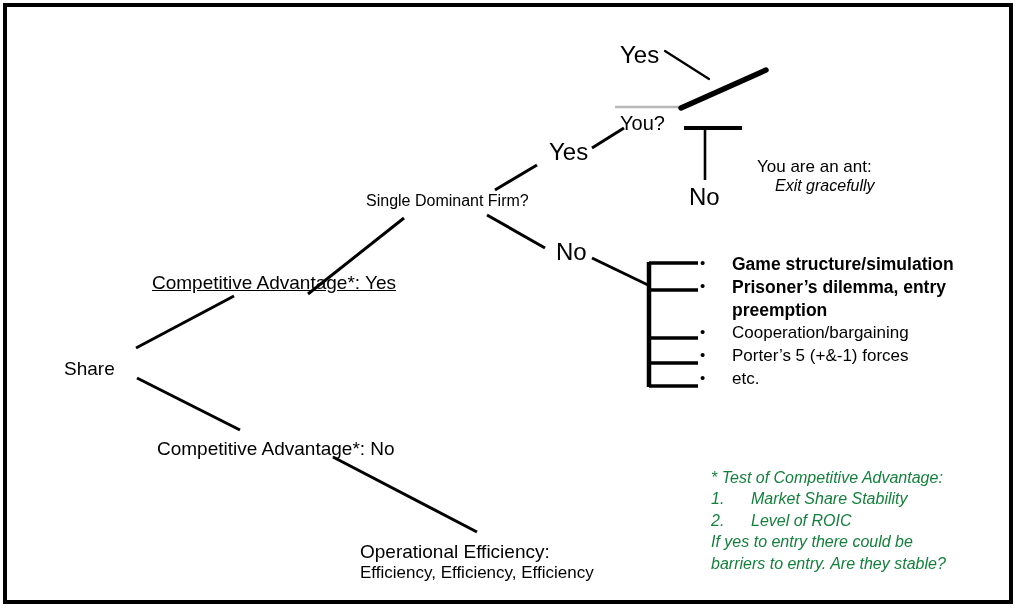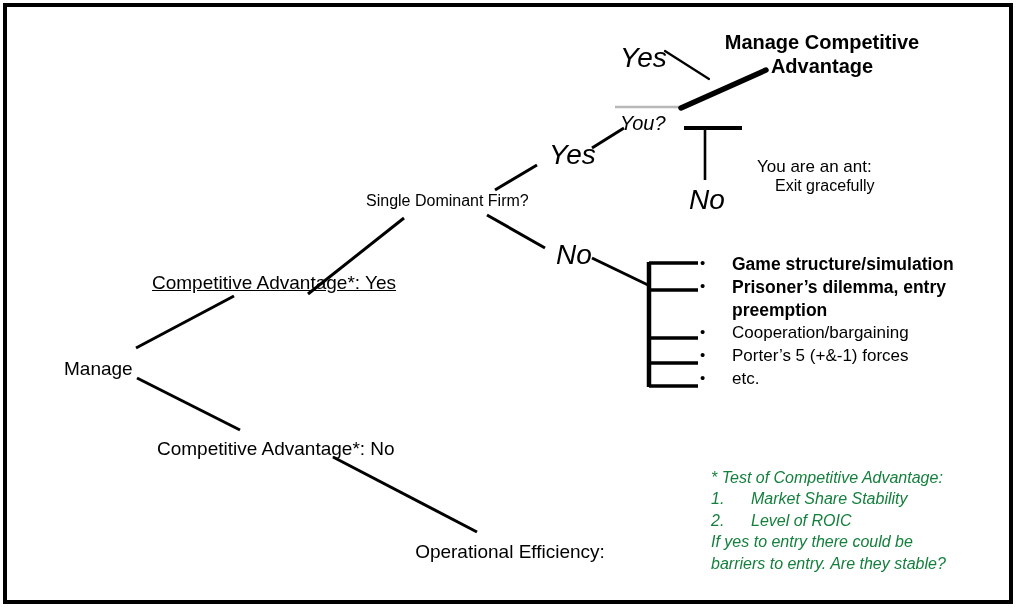--- a/index.html
+++ b/index.html
@@ -49,39 +49,37 @@
     text-align: center;
   }
   .t-ant {
     font-size: 17px;
     text-align: center;
   }
   .t-ant .sub {
     font-size: 16px;
   }
   .t-branch {
-    font-size: 28px;
-    font-style: italic;
+    font-size: 24px;
   }
   .t-you {
     font-size: 20px;
-    font-style: italic;
   }
   .t-firm {
     font-size: 16px;
   }
   .t-ca {
     font-size: 19px;
   }
   .t-market {
     font-size: 19px;
   }
   .t-opeff {
     font-size: 19px;
-    text-align: center;
+    text-align: left;
   }
   .t-opeff .sub {
     font-size: 17px;
   }
   
   #bullets {
     position: absolute;
     left: 700px;
     top: 253px;
     width: 310px;
@@ -162,50 +160,47 @@
     <line x1="333" y1="457" x2="477" y2="532" stroke="#000000" stroke-width="3"></line>
 
     <line x1="649" y1="262" x2="649" y2="387" stroke="#000000" stroke-width="4.5"></line>
     <line x1="649" y1="263" x2="698" y2="263" stroke="#000000" stroke-width="3.6"></line>
     <line x1="649" y1="290" x2="698" y2="290" stroke="#000000" stroke-width="3.6"></line>
     <line x1="649" y1="338" x2="698" y2="338" stroke="#000000" stroke-width="3.6"></line>
     <line x1="649" y1="363" x2="698" y2="363" stroke="#000000" stroke-width="3.6"></line>
     <line x1="649" y1="386" x2="698" y2="386" stroke="#000000" stroke-width="3.6"></line>
   </svg>
 
-  <div class="node t-manage" style="left:722px; top:31px; width:200px;">
-    <div>Manage Competitive</div>
-    <div>Advantage</div>
-  </div>
 
   <div class="node t-branch" style="left:620px; top:41px;">Yes</div>
 
   <div class="node t-you" style="left:620px; top:112px;">You?</div>
 
   <div class="node t-ant" style="left:757px; top:114px; width:190px; text-align:left;margin-top:43px;">
     <div>You are an ant:</div>
-    <div class="sub" style="padding-left:18px;">Exit gracefully</div>
+    <div class="sub" style="padding-left:18px;font-style:italic;">Exit gracefully</div>
   </div>
 
   <div class="node t-branch" style="left:689px; top:183px;">No</div>
 
   <div class="node t-branch" style="left:549px; top:138px;">Yes</div>
 
   <div class="node t-branch" style="left:556px; top:238px;">No</div>
 
   <div class="node t-firm" style="left:366px; top:192px;">Single Dominant Firm?</div>
 
   <div class="node t-ca" style="left:152px; top:272px;text-decoration:underline;">Competitive Advantage*:  Yes</div>
 
-  <div class="node t-market" style="left:64px; top:358px;">Manage</div>
+  <div class="node t-market" style="left:64px; top:358px;">Share</div>
 
   <div class="node t-ca" style="left:157px; top:438px;">Competitive Advantage*:  No</div>
 
   <div class="node t-opeff" style="left:360px; top:541px; width:300px;">
     <div>Operational Efficiency:</div>
+    <div class="sub">Efficiency, Efficiency, Efficiency</div>
   </div>
 
   <div id="bullets">
     <div class="bullet-row strong">
       <span class="dot">•</span>
       <span class="txt">Game structure/simulation</span>
     </div>
     <div class="bullet-row strong">
       <span class="dot">•</span>
       <span class="txt">Prisoner’s dilemma, entry preemption</span>

